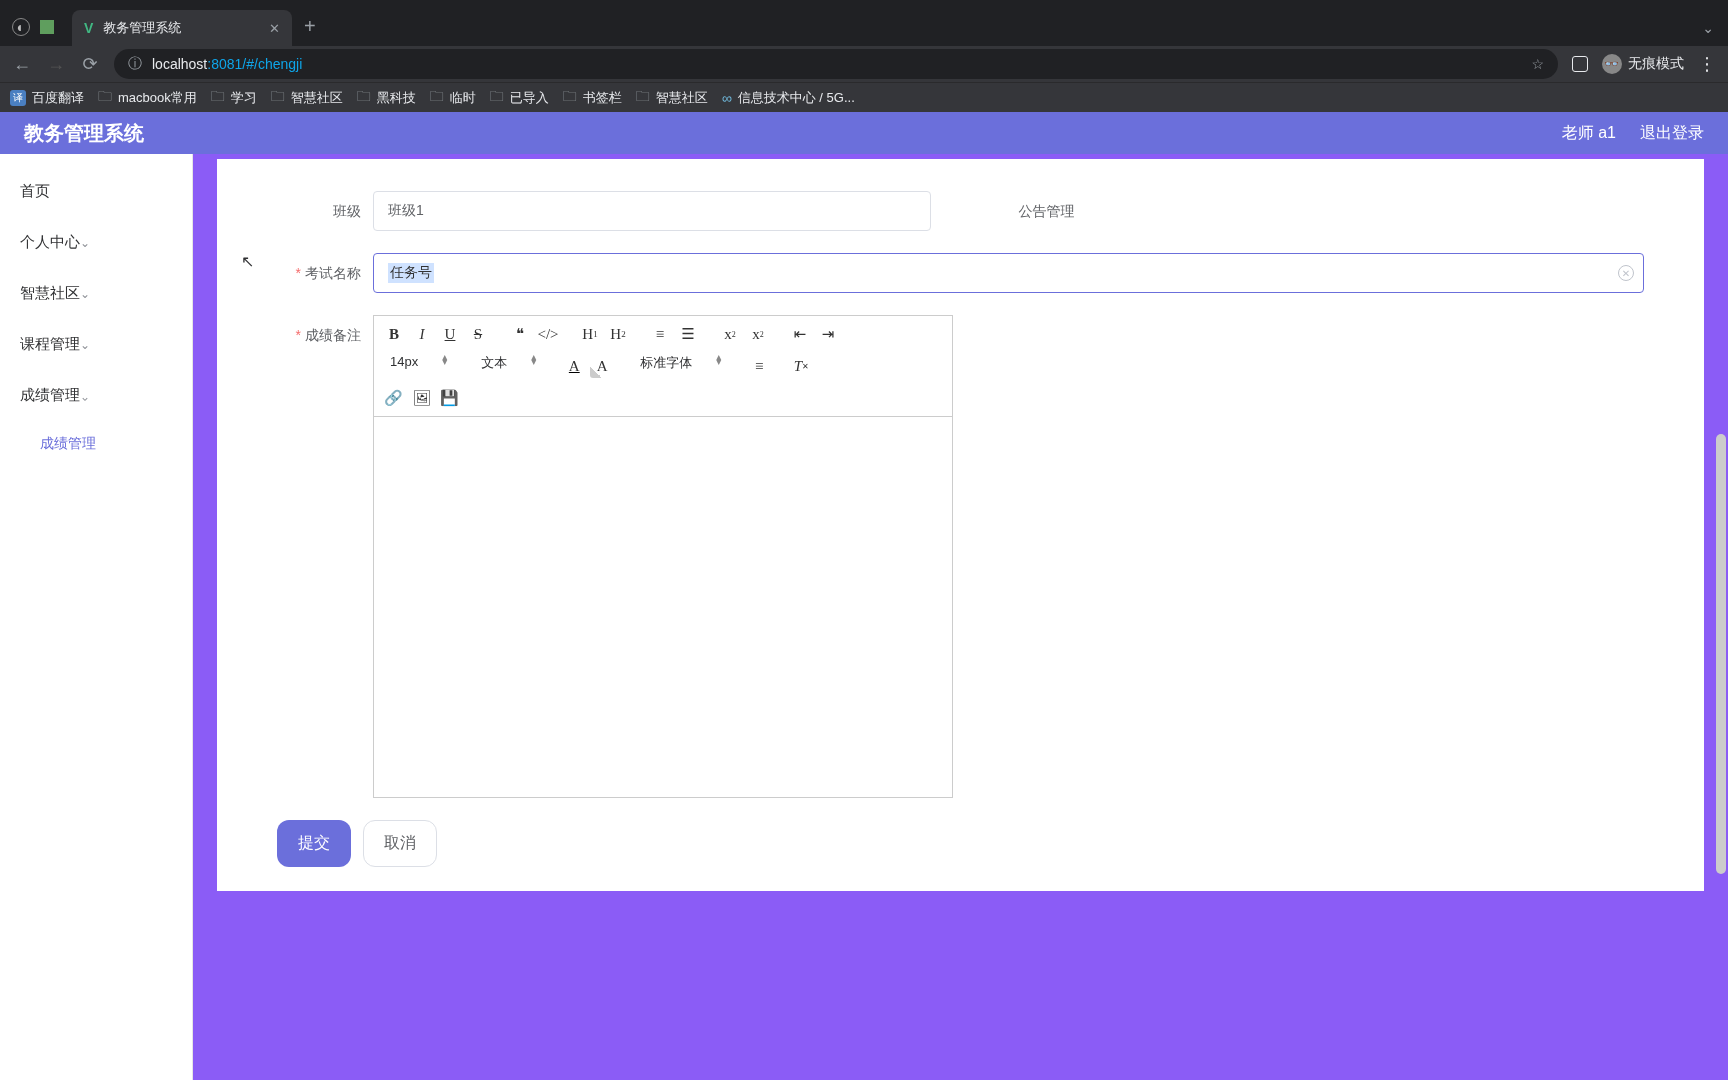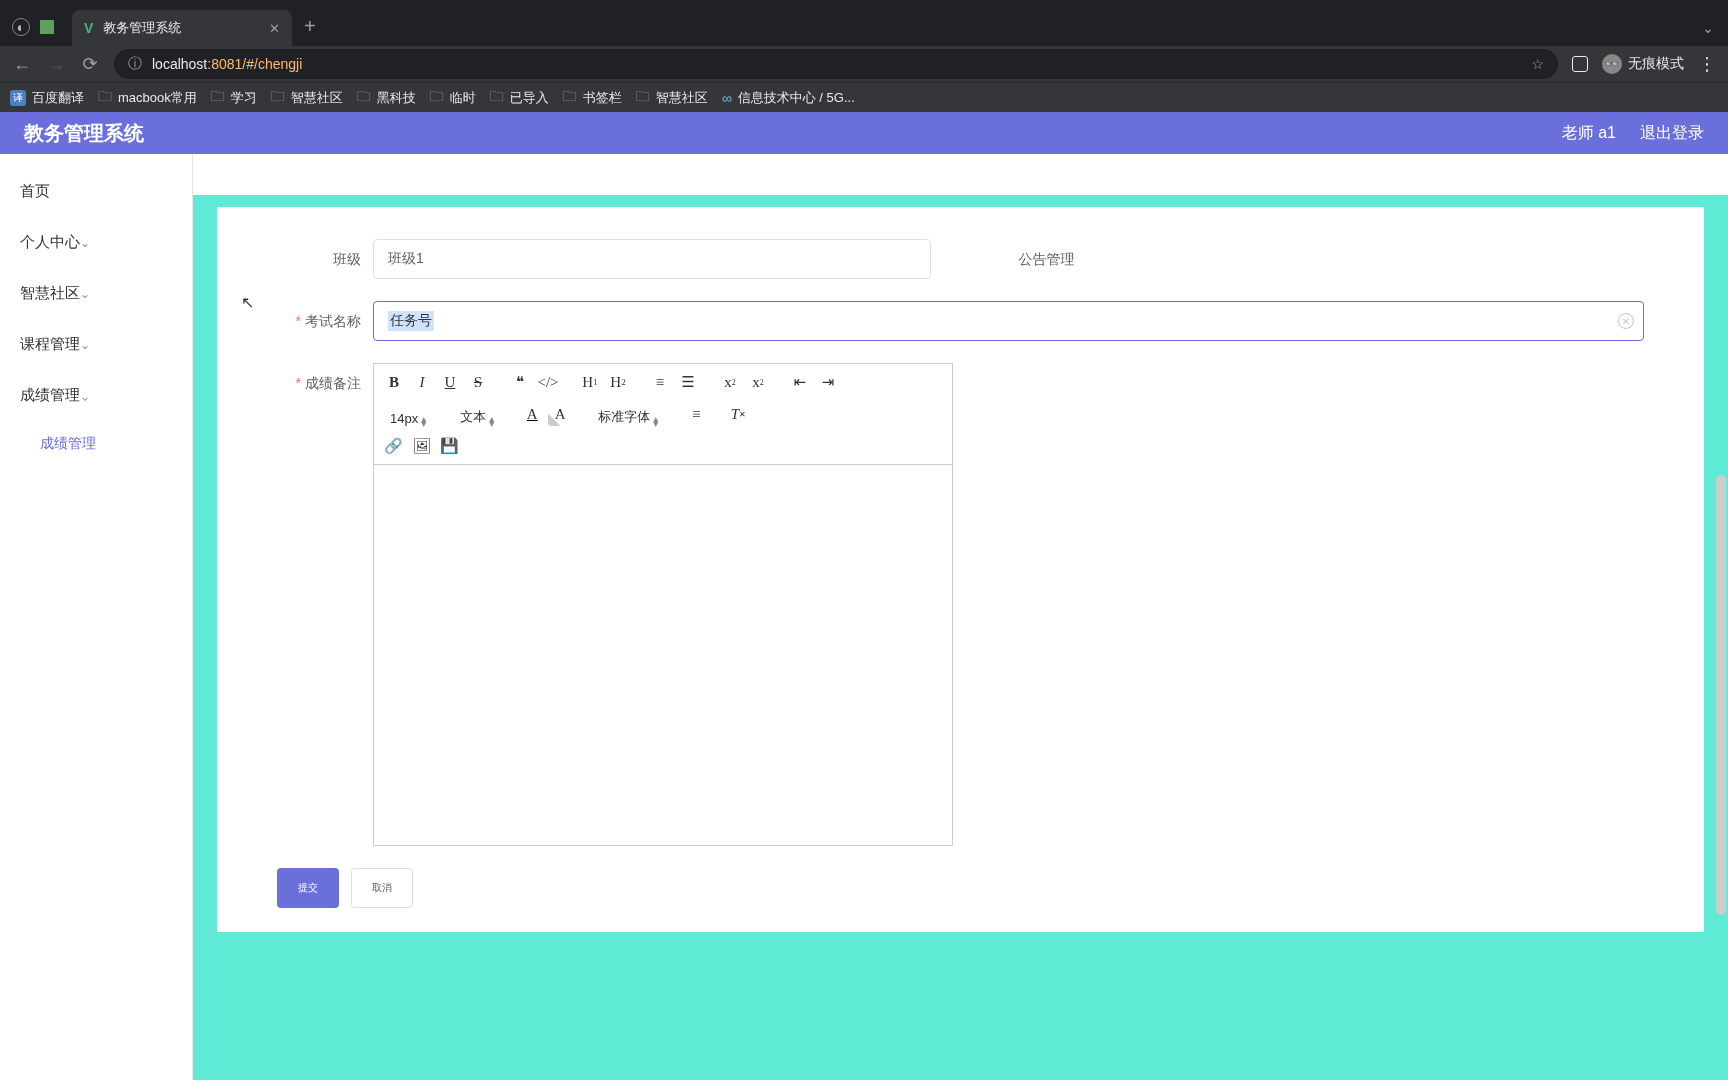--- a/index.html
+++ b/index.html
@@ -15,21 +15,21 @@
 .tab .tab-title { color: #e8eaed; font-size: 13px; flex: 1; }
 .tab .close { color: #9aa0a6; font-size: 13px; cursor: pointer; }
 .new-tab { color: #9aa0a6; font-size: 20px; padding: 0 12px 8px; cursor: pointer; }
 .browser-top .right { margin-left: auto; padding: 0 14px 10px; color: #9aa0a6; }
 
 .browser-bar { background: #35363a; height: 36px; display: flex; align-items: center; padding: 0 12px; gap: 14px; }
 .nav-btn { color: #9aa0a6; font-size: 18px; cursor: pointer; width: 20px; text-align: center; }
 .nav-btn.disabled { color: #545454; }
 .addr { flex: 1; background: #202124; border-radius: 18px; height: 30px; display: flex; align-items: center; padding: 0 14px; gap: 10px; color: #9aa0a6; }
 .addr .url { color: #e8eaed; font-size: 14px; }
-.addr .url .dim { color: #fdba74; }
+.addr .url .dim { color: #0ea5e9; }
 .addr .star { margin-left: auto; color: #9aa0a6; }
 .ext { width: 16px; height: 16px; border: 1.5px solid #e8eaed; border-radius: 3px; }
 .incog { display: flex; align-items: center; gap: 6px; color: #e8eaed; font-size: 14px; }
 .incog .ico { width: 20px; height: 20px; background: #888; border-radius: 50%; display: flex; align-items: center; justify-content: center; font-size: 12px; }
 .menu-dots { color: #e8eaed; font-size: 18px; }
 
 .bm-bar { background: #35363a; height: 30px; border-top: 1px solid #2a2a2c; display: flex; align-items: center; padding: 0 10px; gap: 14px; }
 .bm { display: flex; align-items: center; gap: 6px; color: #e8eaed; font-size: 13px; cursor: pointer; }
 .bm .folder { color: #9aa0a6; font-size: 14px; }
 .bm .badge { width: 16px; height: 16px; background: #4a7fc1; border-radius: 3px; display: flex; align-items: center; justify-content: center; font-size: 10px; color: white; }
@@ -41,46 +41,46 @@
 .app-header .right { margin-left: auto; display: flex; align-items: center; gap: 24px; font-size: 16px; }
 
 
 .layout { display: flex; height: calc(1080px - 46px - 36px - 30px - 42px); }
 .sidebar { width: 193px; border-right: 1px solid #e6e6e6; padding-top: 12px; background: #fff; }
 .menu-item { padding: 16px 20px; font-size: 15px; color: #303133; cursor: pointer; display: flex; align-items: center; justify-content: flex-start; }
 .menu-item .chev { color: #909399; font-size: 12px; }
 .menu-item.open .chev { transform: rotate(180deg); }
 .submenu-item { padding: 14px 20px 14px 40px; font-size: 14px; color: #6b6fdb; cursor: pointer; }
 
-.content { flex: 1; background: #5eead4; padding: 12px 24px; overflow-y: auto; position: relative; margin-top: 41px; }
+.content { flex: 1; background: #8b5cf6; padding: 5px 24px; overflow-y: auto; position: relative; }
 .form-card { background: #fff; padding: 24px 60px; }
 .form-row { display: flex; gap: 60px; margin-bottom: 22px; align-items: flex-start; }
 .form-group { display: flex; align-items: center; flex: 1; }
 .form-group.top { align-items: flex-start; }
 .label { width: 96px; text-align: right; padding-right: 12px; font-size: 14px; color: #606266; line-height: 40px; }
 .label .req { color: #f56c6c; margin-right: 4px; }
 .input-wrap { flex: 1; position: relative; }
 .el-input { width: 100%; height: 40px; border: 1px solid #dcdfe6; border-radius: 4px; padding: 0 14px; font-size: 14px; color: #606266; outline: none; }
 .el-input.focus { border-color: #6b6fdb; }
 .el-input::placeholder { color: #c0c4cc; }
 .sel-text { background: #cfe2ff; color: #333; padding: 1px 2px; }
 .clear-icon { position: absolute; right: 10px; top: 50%; transform: translateY(-50%); width: 16px; height: 16px; border: 1px solid #c0c4cc; border-radius: 50%; display: flex; align-items: center; justify-content: center; color: #c0c4cc; font-size: 10px; cursor: pointer; }
 
 
 .editor { border: 1px solid #ccc; width: 580px; }
 .editor-toolbar { border-bottom: 1px solid #ccc; padding: 6px 8px; display: flex; flex-wrap: wrap; align-items: center; gap: 4px; }
 .tb-btn { width: 24px; height: 24px; display: flex; align-items: center; justify-content: center; cursor: pointer; font-family: Georgia, serif; font-size: 15px; color: #333; border-radius: 3px; }
 .tb-sep { width: 10px; }
-.tb-select { display: flex; align-items: flex-end; gap: 3px; padding: 0 8px; height: 24px; cursor: pointer; font-size: 13px; }
+.tb-select { display: flex; align-items: flex-start; gap: 24px; padding: 0 8px; height: 24px; cursor: pointer; font-size: 13px; }
 .tb-select .caret { font-size: 10px; display: flex; flex-direction: column; line-height: 5px; color: #888; }
 .editor-body { min-height: 380px; padding: 12px; background: #fff; }
 
 
 .btn-row { display: flex; gap: 12px; margin-top: 18px; padding-left: 0px; }
-.btn { padding: 12px 20px; border-radius: 4px; font-size: 10px; cursor: pointer; border: 1px solid transparent; }
+.btn { padding: 12px 20px; border-radius: 12px; font-size: 16px; cursor: pointer; border: 1px solid transparent; }
 .btn-primary { background: #6b6fdb; color: #fff; }
 .btn-default { background: #fff; color: #606266; border-color: #dcdfe6; }
 
 .scrollbar-track { position: absolute; right: 2px; top: 280px; width: 10px; height: 440px; background: #ccc; border-radius: 5px; }
 .cursor { font-family: Arial; font-size: 16px; position: absolute; pointer-events: none; }
 </style>
 </head>
 <body>
 
 <div class="browser-top">

